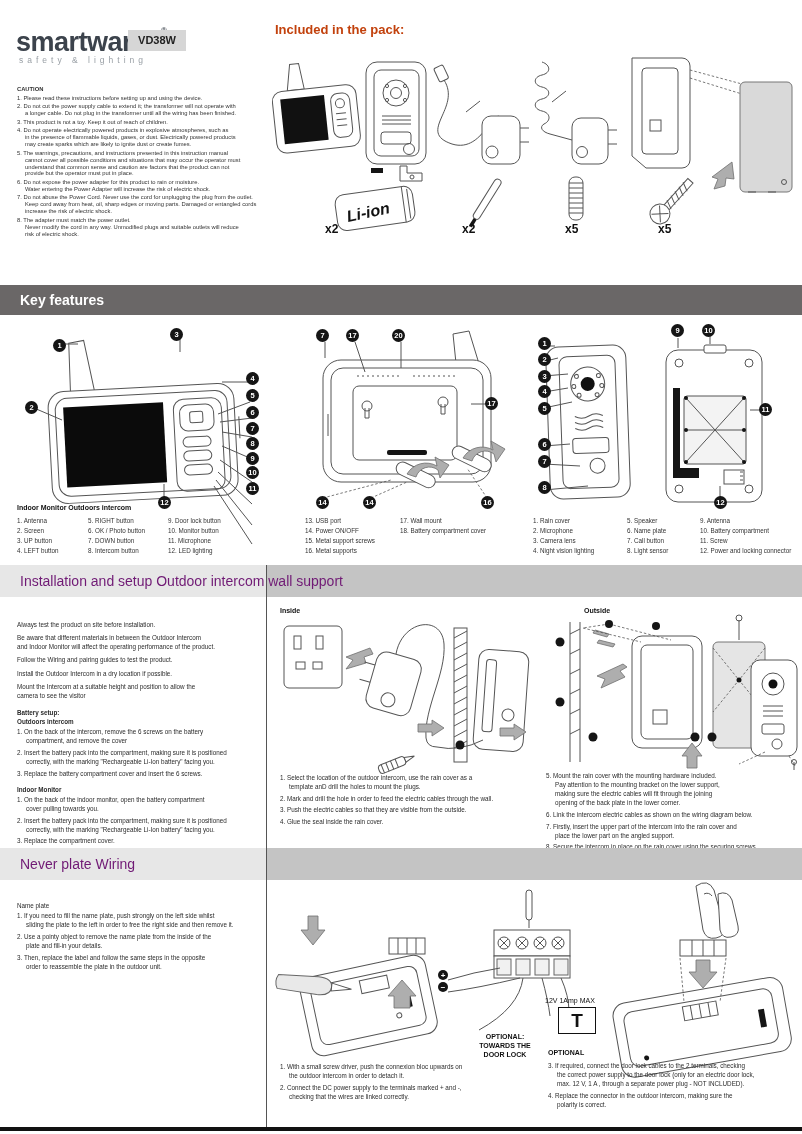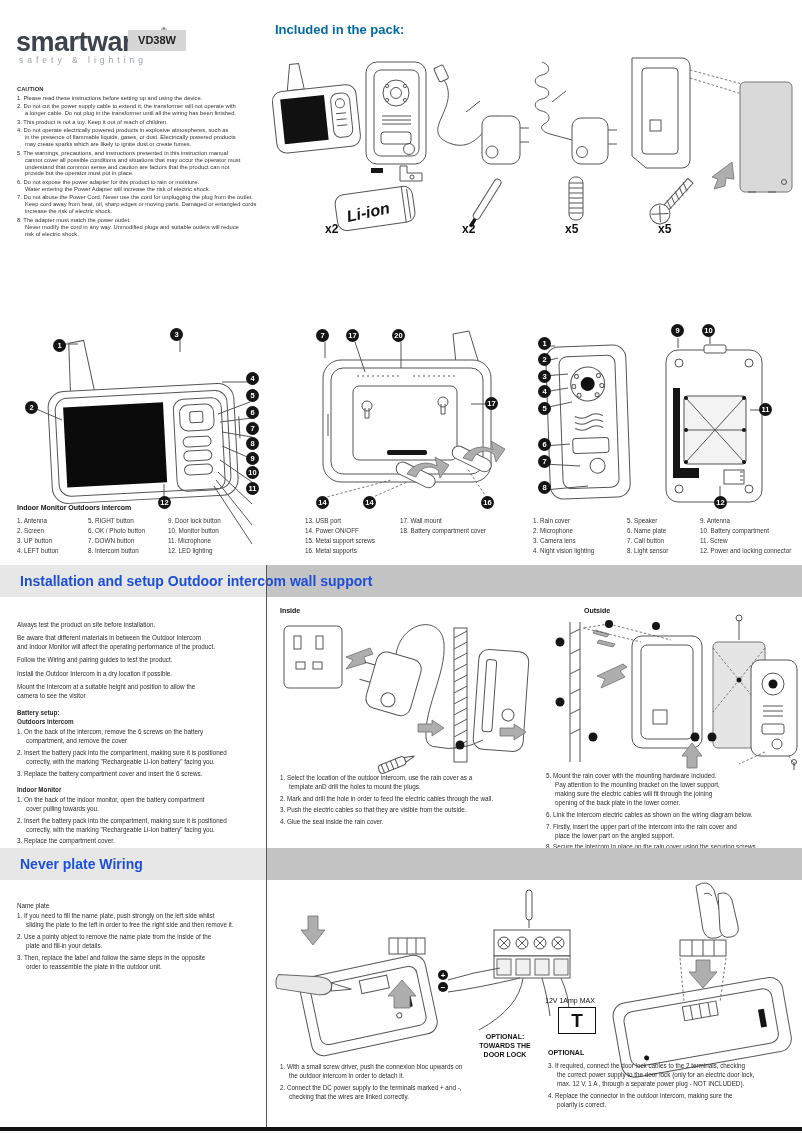--- a/index.html
+++ b/index.html
@@ -8,30 +8,30 @@
   
   .logo{position:absolute;left:16px;top:26px;font-size:27px;font-weight:bold;
         letter-spacing:-0.5px;color:#3c434c;}
   .logo sup{font-size:8px;vertical-align:18px;}
   .tagline{position:absolute;left:19px;top:55px;font-size:8.5px;letter-spacing:4px;color:#9aa0a6;}
   .badge{position:absolute;left:128px;top:30px;width:58px;height:21px;background:#d6d6d6;
          font-size:11px;font-weight:bold;color:#222;text-align:center;line-height:21px;}
   .caution{position:absolute;left:17px;top:86px;width:250px;font-size:5.8px;line-height:1.2;color:#333;}
   .caution .t{font-weight:bold;margin:0 0 2px 0;}
   .caution p{margin:0 0 1.5px 0;white-space:pre-line;padding-left:8px;text-indent:-8px;}
-  .inc-title{position:absolute;left:275px;top:22px;font-size:13px;font-weight:bold;color:#0369a1;}
+  .inc-title{position:absolute;left:275px;top:22px;font-size:13px;font-weight:bold;color:#c2410c;}
   .qty{position:absolute;font-size:12px;font-weight:bold;color:#111;}
   
   .band-dark{position:absolute;left:0;top:285px;width:802px;height:30px;background:#6a6767;}
   .band-dark span{display:block;padding-left:20px;line-height:30px;color:#fff;
                   font-size:14px;font-weight:bold;}
   .band{position:absolute;height:32px;}
   .band .seg-l{position:absolute;left:0;top:0;width:267px;height:32px;background:#e7e7e7;}
   .band .seg-r{position:absolute;left:267px;top:0;width:535px;height:32px;background:#c4c4c4;}
-  .band span{position:absolute;left:20px;top:8px;font-size:14px;font-weight:bold;color:#1d4ed8;}
+  .band span{position:absolute;left:20px;top:8px;font-size:14px;font-weight:normal;color:#701a75;}
   .vdiv{position:absolute;left:266px;top:565px;width:1px;height:563px;background:#555;}
   .bottom-bar{position:absolute;left:0;top:1127px;width:802px;height:4px;background:#111;}
   
   svg{position:absolute;overflow:visible;}
   .ln{stroke:#555;fill:none;stroke-width:1;}
   .fl{fill:#fff;stroke:#555;stroke-width:1;}
   .lt{fill:#f1f1f1;stroke:#666;stroke-width:1;}
   .blk{fill:#151515;stroke:none;}
   .gry{fill:#aeaeae;stroke:#6e6e6e;stroke-width:0.8;}
   .dsh{stroke:#555;fill:none;stroke-width:0.8;stroke-dasharray:2.5,2;}
@@ -163,20 +163,23 @@
       <path class="ln" d="M394,138 l9,4 M394,144 l9,4 M394,150 l9,4 M394,156 l9,4 M394,162 l9,4"></path>
       <circle class="fl" cx="398" cy="177" r="10"></circle>
       <path class="ln" d="M392,171 l12,12 M392,183 l12,-12"></path>
     </g>
   </svg>
   <div class="qty" style="left:325px;top:222px">x2</div>
   <div class="qty" style="left:462px;top:222px">x2</div>
   <div class="qty" style="left:565px;top:222px">x5</div>
   <div class="qty" style="left:658px;top:222px">x5</div>
 
+  <div class="band-dark">
+    <span>Key features</span>
+  </div>
 
   <svg style="left:12px;top:322px" width="245" height="192" viewBox="0 0 245 192">
     <g transform="rotate(-3 120 120)">
       <path class="fl" d="M62,18 l15,-2 l9,56 l-25,4 z"></path>
       <rect class="fl" x="38" y="66" width="186" height="112" rx="16"></rect>
       <rect class="ln" x="45" y="73" width="172" height="98" rx="12"></rect>
       <rect x="53" y="82" width="100" height="80" fill="#0b0b0b"></rect>
       <rect class="ln" x="163" y="80" width="48" height="92" rx="10"></rect>
       <rect class="fl" x="169" y="86" width="34" height="26" rx="8"></rect>
       <rect class="fl" x="179" y="93" width="13" height="11" rx="2"></rect>

